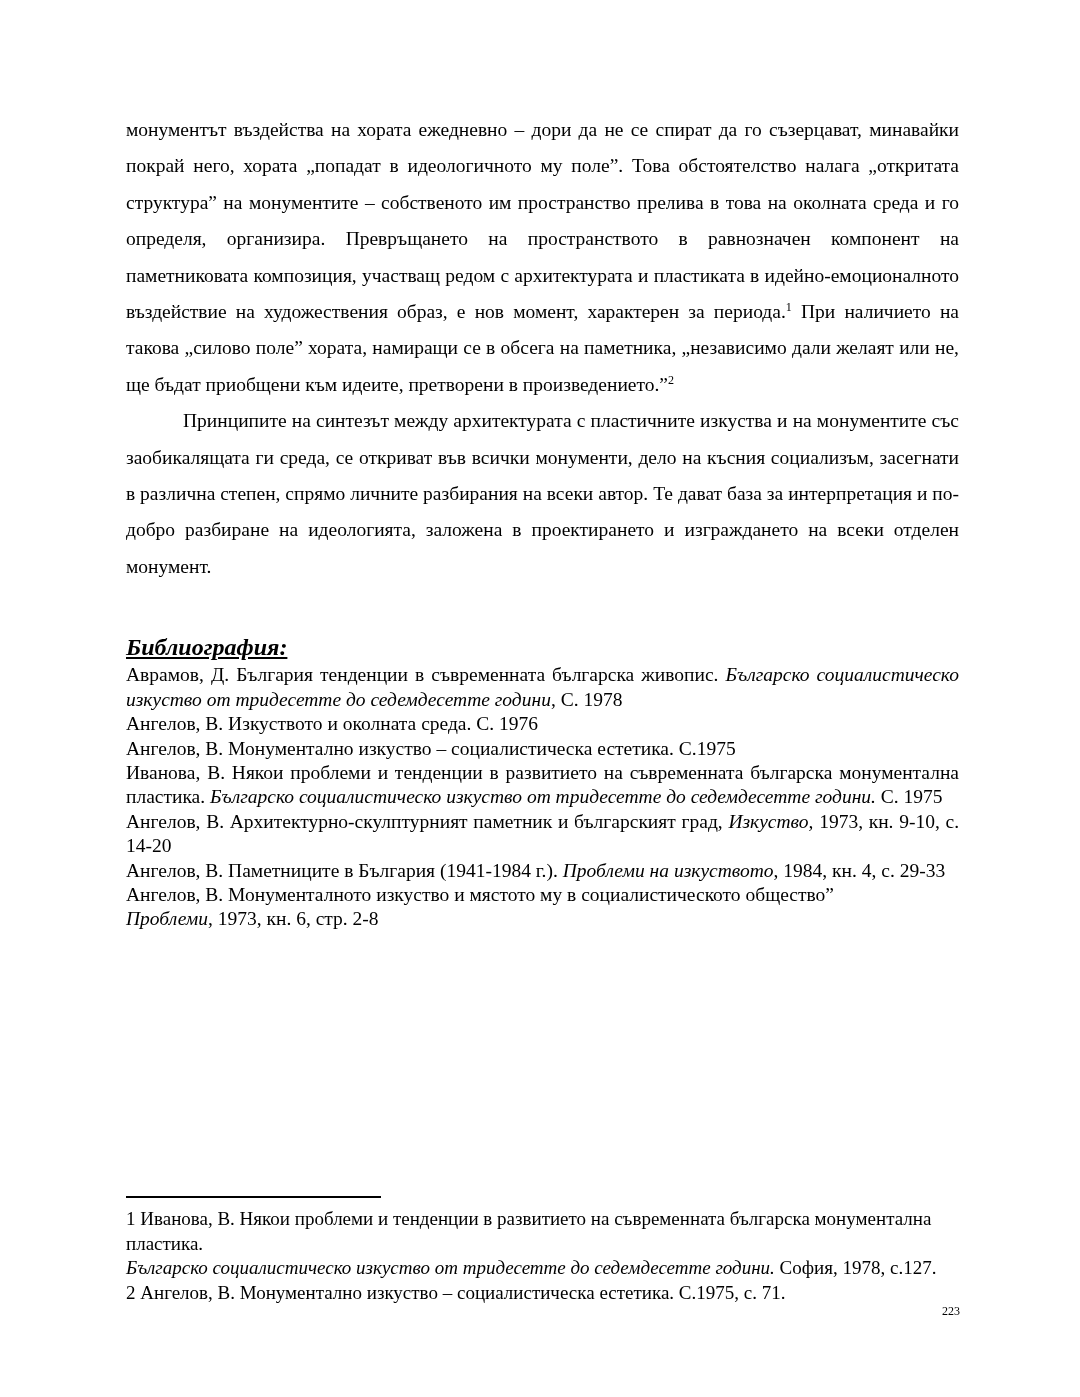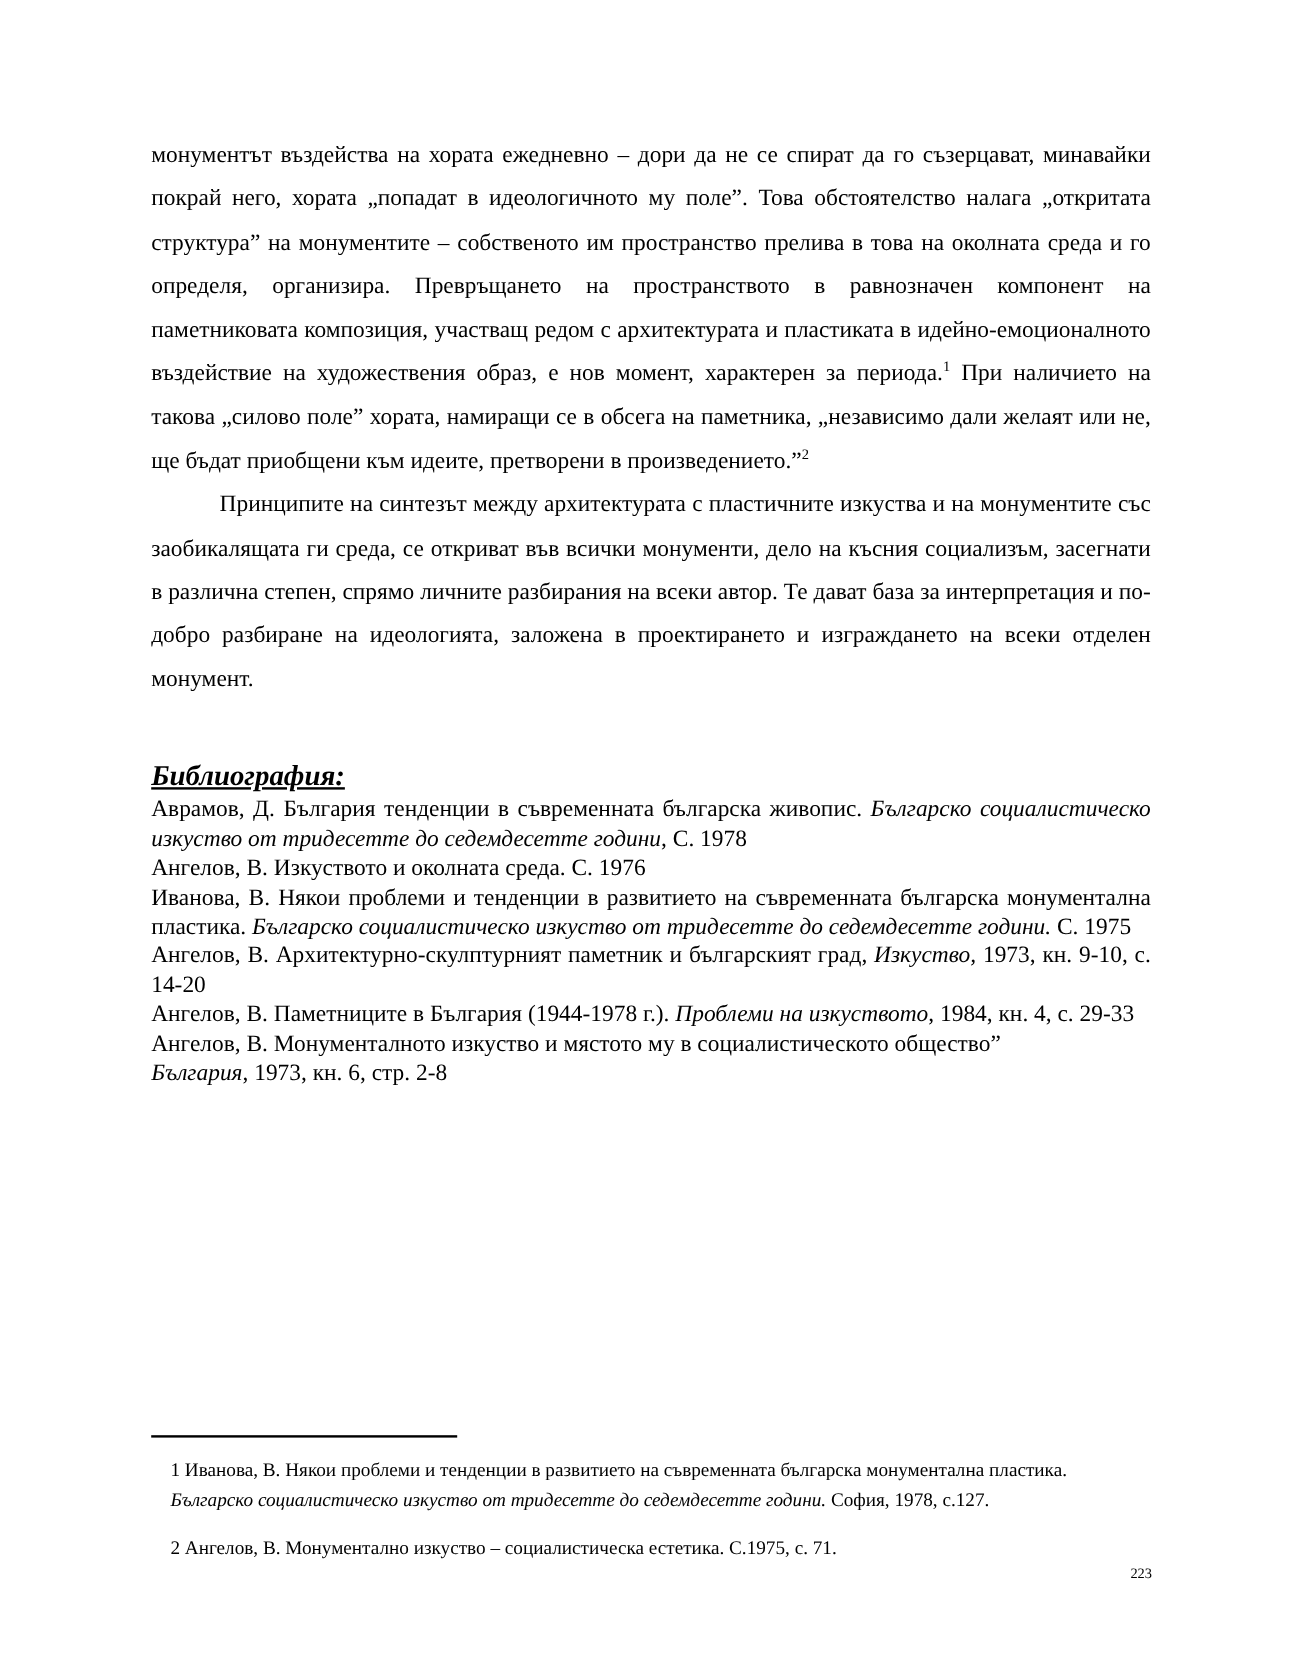--- a/index.html
+++ b/index.html
@@ -58,22 +58,22 @@
     top: 1196px;
     width: 833px;
   }
   .fn-rule {
     width: 255px;
     height: 0;
     border-top: 2px solid #000000;
     margin-bottom: 9px;
   }
   .fn {
-    margin: 16px;
-    font-size: 16px;
+    margin: 0;
+    font-size: 19px;
     line-height: 24.5px;
     text-align: left;
   }
   .page-number {
     position: absolute;
     right: 120px;
     top: 1299px;
     font-size: 12px;
     line-height: 24px;
   }
@@ -86,24 +86,25 @@
   <div class="content">
 
     <p class="para"><span>монументът въздейства на хората ежедневно – дори да не се спират да го съзерцават, минавайки покрай него, хората „попадат в идеологичното му поле”. Това обстоятелство налага „откритата структура” на монументите – собственото им пространство прелива в това на околната среда и го определя, организира. Превръщането на пространството в равнозначен компонент на паметниковата композиция, участващ редом с архитектурата и пластиката в идейно-емоционалното въздействие на художествения образ, е нов момент, характерен за периода.</span><sup>1</sup><span> При наличието на такова „силово поле” хората, намиращи се в обсега на паметника, „независимо дали желаят или не, ще бъдат приобщени към идеите, претворени в произведението.”</span><sup>2</sup></p>
 
     <p class="para indent"><span>Принципите на синтезът между архитектурата с пластичните изкуства и на монументите със заобикалящата ги среда, се откриват във всички монументи, дело на късния социализъм, засегнати в различна степен, спрямо личните разбирания на всеки автор. Те дават база за интерпретация и по-добро разбиране на идеологията, заложена в проектирането и изграждането на всеки отделен монумент.</span></p>
 
     <h3 class="bib-heading">Библиография:</h3>
 
     <p class="bib-entry"><span class="seg-b">Аврамов</span><span>, Д. България тенденции в съвременната българска живопис. </span><span class="seg-i">Българско социалистическо изкуство от тридесетте до седемдесетте години</span><span>, С. 1978</span></p>
     <p class="bib-entry"><span class="seg-b">Ангелов</span><span>, В. Изкуството и околната среда. С. 1976</span></p>
+    <p class="bib-entry"><span class="seg-b">Ангелов</span><span>, В. Монументално изкуство – социалистическа естетика. С.1975</span></p>
     <p class="bib-entry"><span class="seg-b">Иванова</span><span>, В. Някои проблеми и тенденции в развитието на съвременната българска монументална пластика. </span><span class="seg-i">Българско социалистическо изкуство от тридесетте до седемдесетте години.</span><span> С. 1975</span></p>
     <p class="bib-entry"><span class="seg-b">Ангелов</span><span>, В. Архитектурно-скулптурният паметник и българският град, </span><span class="seg-i">Изкуство,</span><span> 1973, кн. 9-10, с. 14-20</span></p>
-    <p class="bib-entry"><span class="seg-b">Ангелов</span><span>, В. Паметниците в България (1944-1978 г.). </span><span class="seg-i">Проблеми на изкуството</span><span>, 1984, кн. 4, с. 29-33</span></p>
-    <p class="bib-entry"><span class="seg-b">Ангелов</span><span>, В. Монументалното изкуство и мястото му в социалистическото общество”</span><br><span class="seg-i">България</span><span>, 1973, кн. 6, стр. 2-8</span></p>
+    <p class="bib-entry"><span class="seg-b">Ангелов</span><span>, В. Паметниците в България (1941-1984 г.). </span><span class="seg-i">Проблеми на изкуството</span><span>, 1984, кн. 4, с. 29-33</span></p>
+    <p class="bib-entry"><span class="seg-b">Ангелов</span><span>, В. Монументалното изкуство и мястото му в социалистическото общество”</span><br><span class="seg-i">Проблеми</span><span>, 1973, кн. 6, стр. 2-8</span></p>
 
   </div>
 
   <div class="footnotes">
     <div class="fn-rule"></div>
     <p class="fn"><span>1 Иванова, В. Някои проблеми и тенденции в развитието на съвременната българска монументална пластика. </span><br><span class="seg-i">Българско социалистическо изкуство от тридесетте до седемдесетте години.</span><span> София, 1978, с.127.</span></p>
     <p class="fn"><span>2 Ангелов, В. Монументално изкуство – социалистическа естетика. С.1975, с. 71.</span></p>
   </div>
 
   <div class="page-number">223</div>

